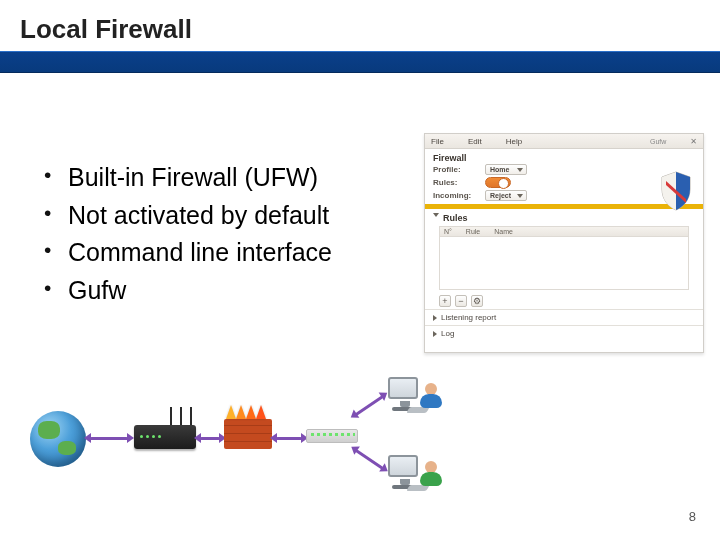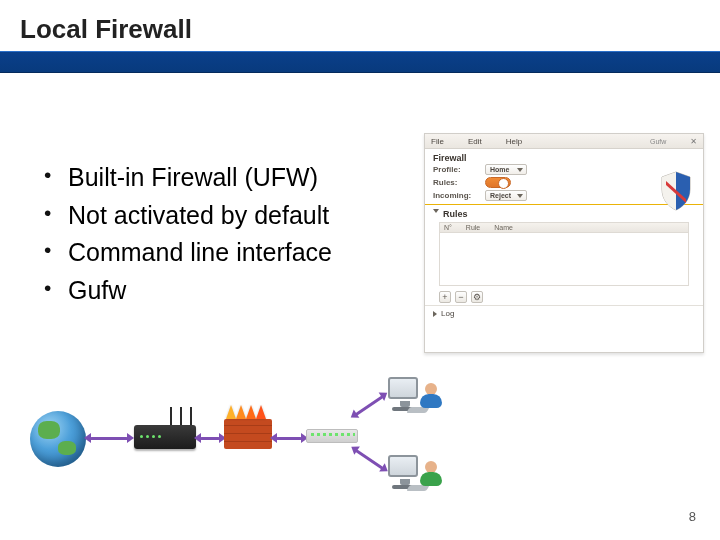--- a/index.html
+++ b/index.html
@@ -43,21 +43,21 @@
   }
   .gufw-menubar {
     height: 15px; display: flex; align-items: center; gap: 24px;
     padding: 0 6px;
     background: linear-gradient(#f6f3ef,#eae6e0);
     border-bottom: 1px solid #d6d2cc;
   }
   .gufw-menubar span { font-size: 8px; }
   .gufw-section {
     padding: 4px 8px 2px 8px;
-    border-bottom: 1px solid #eab308;
+    border-bottom: 5px solid #eab308;
   }
   .gufw-sec-title { font-size: 9px; font-weight: 600; color: #3a342e; }
   .gufw-row { display: flex; align-items: center; gap: 6px; height: 13px; font-weight: bold; }
   .gufw-label { width: 46px; color: #5c564f; }
   .gufw-toggle {
     width: 26px; height: 11px; border-radius: 6px;
     background: linear-gradient(#f08b36,#e0762a);
     border: 1px solid #c96826; position: relative;
   }
   .gufw-toggle::after{
@@ -258,20 +258,23 @@
           <span>Name</span>
         </div>
       </div>
       <div class="rules-btns">
         <div class="tinybtn">+</div>
         <div class="tinybtn">−</div>
         <div class="tinybtn">⚙</div>
       </div>
     </div>
 
+    <div class="collapsed-sec">
+      <span>Listening report</span>
+    </div>
     <div class="collapsed-sec">
       <span>Log</span>
     </div>
   </div>
 
   <div class="diagram">
     <div class="globe"></div>
     <div class="arrow" style="left:60px; top:64px; width:38px"></div>
 
     <div class="router">

